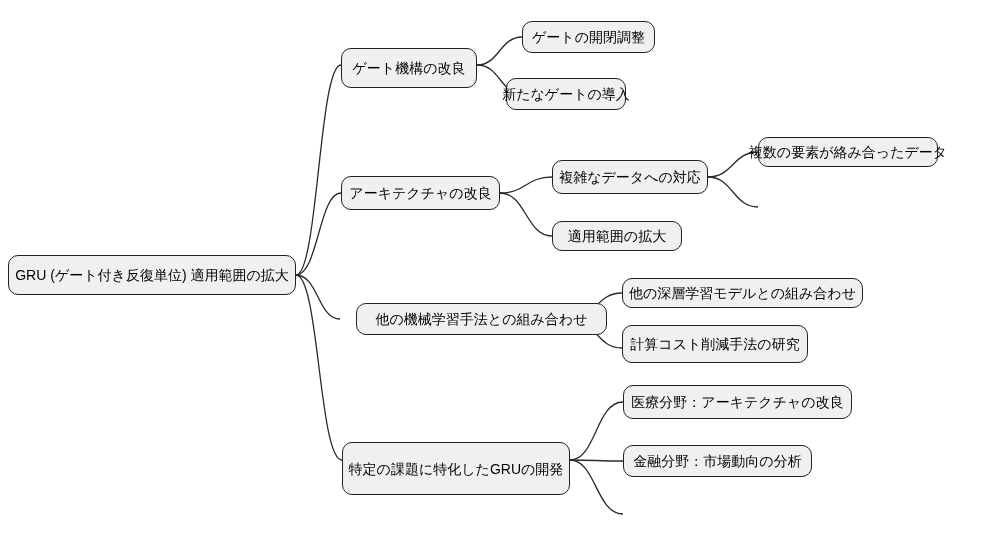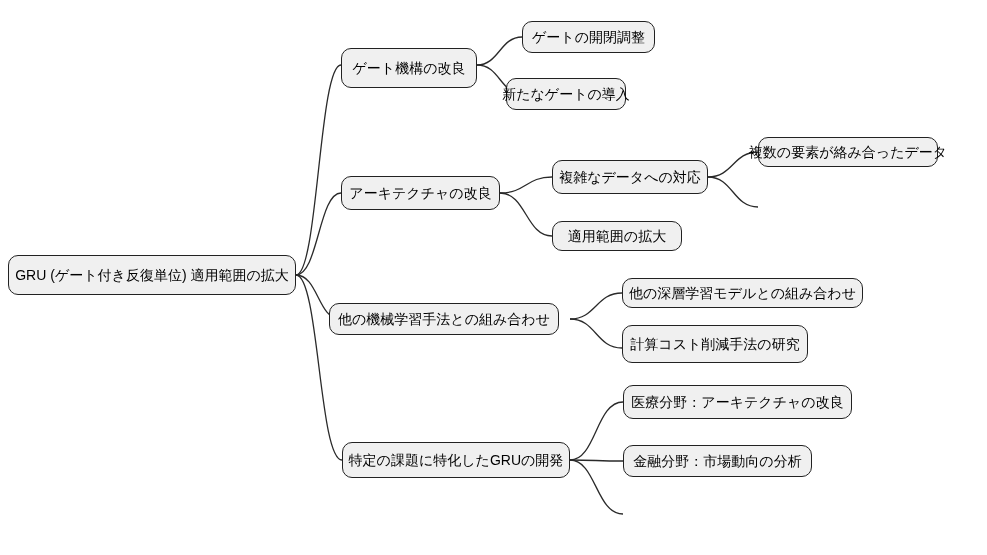--- a/index.html
+++ b/index.html
@@ -77,26 +77,26 @@
 
   <div class="node" style="left:341px; top:176px; width:159px; height:34px">アーキテクチャの改良</div>
 
   <div class="node" style="left:552px; top:160px; width:156px; height:34px">複雑なデータへの対応</div>
 
   <div class="node" style="left:758px; top:137px; width:180px; height:30px">複数の要素が絡み合ったデータ</div>
 
 
   <div class="node" style="left:552px; top:221px; width:130px; height:30px">適用範囲の拡大</div>
 
-  <div class="node" style="left:329px; top:303px; width:230px; height:32px">他の機械学習手法との組み合わせ</div>
+  <div class="node" style="left:356px; top:303px; width:251px; height:32px">他の機械学習手法との組み合わせ</div>
 
   <div class="node" style="left:622px; top:278px; width:241px; height:30px">他の深層学習モデルとの組み合わせ</div>
 
   <div class="node" style="left:622px; top:325px; width:186px; height:38px">計算コスト削減手法の研究</div>
 
-  <div class="node" style="left:342px; top:442px; width:228px; height:36px">特定の課題に特化したGRUの開発</div>
+  <div class="node" style="left:342px; top:442px; width:228px; height:53px">特定の課題に特化したGRUの開発</div>
 
   <div class="node" style="left:623px; top:385px; width:229px; height:34px">医療分野：アーキテクチャの改良</div>
 
   <div class="node" style="left:623px; top:445px; width:189px; height:32px">金融分野：市場動向の分析</div>
 
 
 </div>
 
 </body></html>

